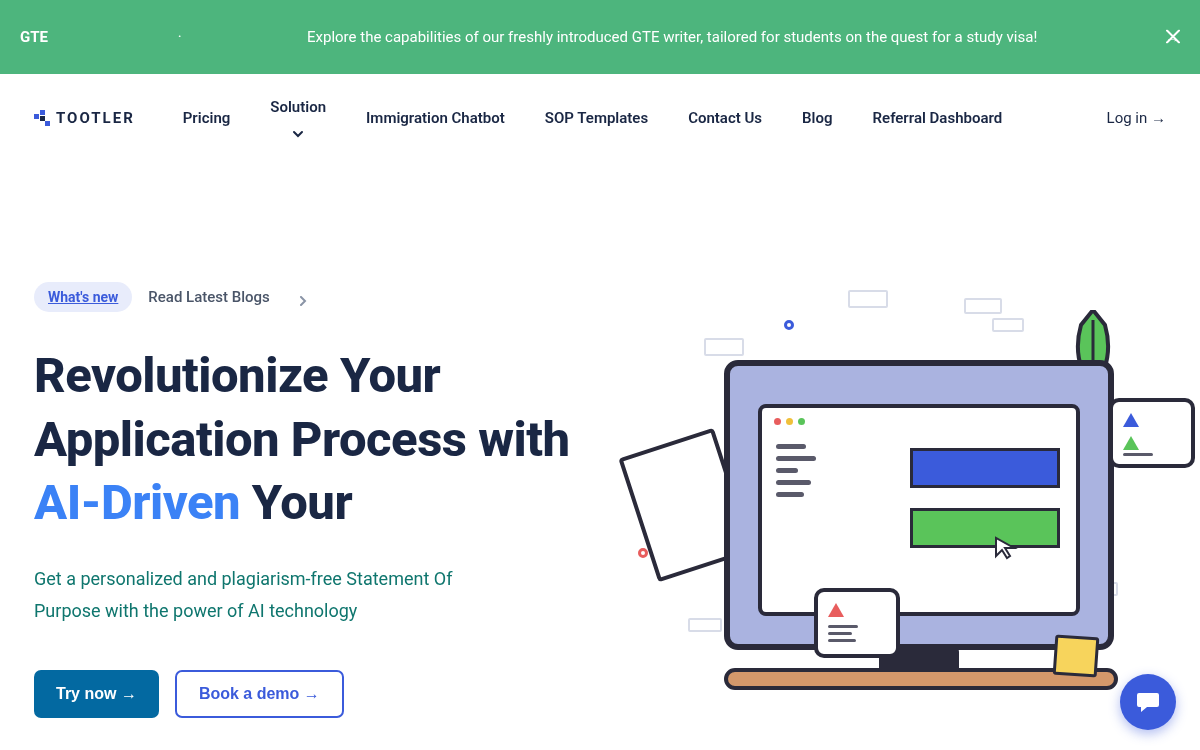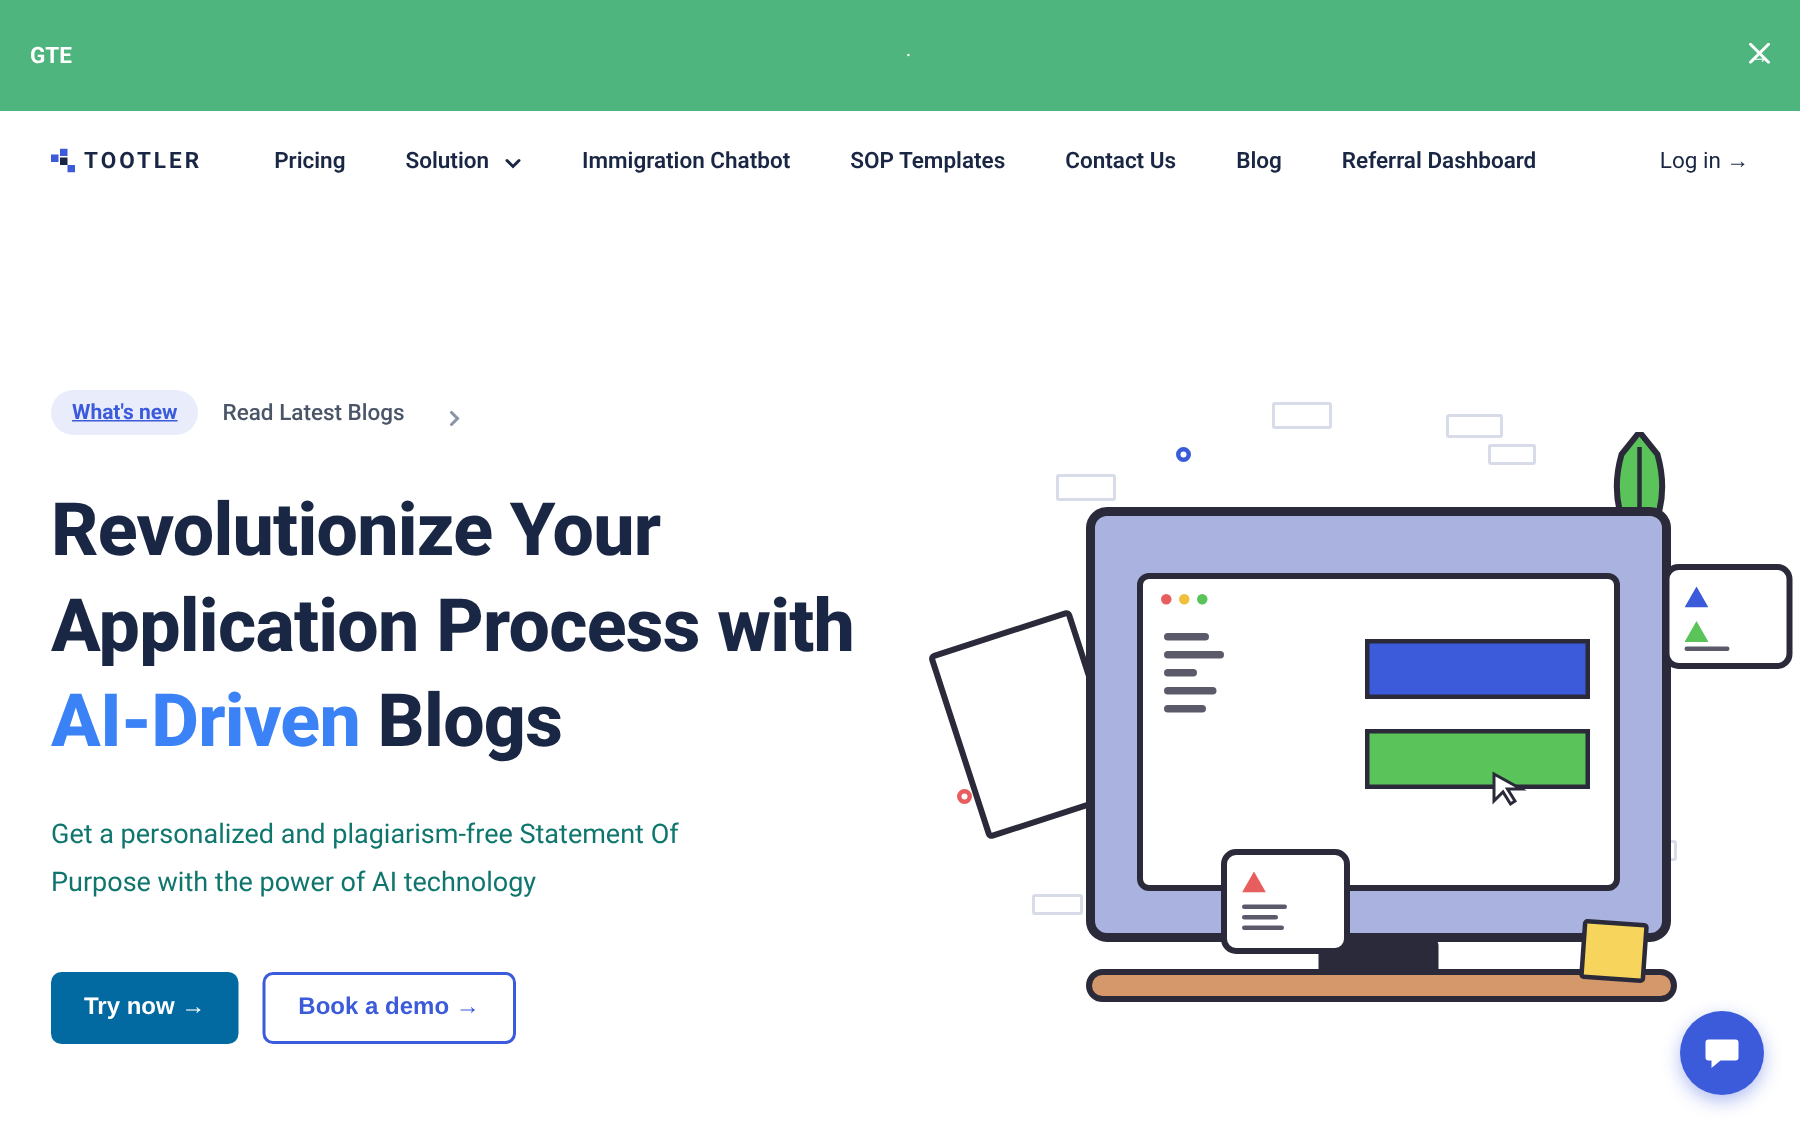--- a/index.html
+++ b/index.html
@@ -9,21 +9,21 @@
 .banner-badge { font-weight: 700; margin-right: 8px; }
 .banner-text { font-weight: 400; }
 .banner-arrow { margin-left: 6px; font-weight: 600; }
 .banner-close { position: absolute; right: 20px; top: 50%; transform: translateY(-50%); cursor: pointer; font-size: 18px; color: #fff; }
 
 .nav { display: flex; align-items: center; padding: 24px 34px; gap: 0; }
 .logo { display: flex; align-items: center; gap: 6px; font-weight: 700; font-size: 15px; color: #1a2744; letter-spacing: 2px; margin-right: 48px; }
 .logo-icon { width: 16px; height: 16px; display: inline-flex; }
 .nav-items { display: flex; align-items: center; gap: 40px; flex: 1; }
 .nav-item { color: #1a2744; font-size: 15px; font-weight: 600; cursor: pointer; display: flex; align-items: center; gap: 6px; }
-.nav-item.dropdown { gap: 10px; }
+.nav-item.dropdown { gap: 10px; flex-direction: column; }
 .chevron { width: 12px; height: 12px; }
 .login { margin-left: auto; font-weight: 400; display: flex; align-items: center; gap: 4px; cursor: pointer; color: #1a2744; font-size: 15px; }
 
 .hero { display: flex; padding: 0 34px; margin-top: 120px; gap: 40px; }
 .hero-left { flex: 0 0 540px; }
 .whats-new-row { display: flex; align-items: center; gap: 16px; margin-bottom: 32px; }
 .whats-new-badge { background: #e8ecfb; color: #3b5bdb; font-weight: 700; font-size: 14px; padding: 7px 14px; border-radius: 18px; text-decoration: underline; }
 .read-blogs { color: #4a5568; font-size: 15px; font-weight: 500; display: flex; align-items: center; gap: 28px; cursor: pointer; }
 .read-blogs .chev { width: 10px; height: 10px; }
 
@@ -74,20 +74,21 @@
 
 .deco-dot { position: absolute; width: 10px; height: 10px; border-radius: 50%; border: 3px solid; }
 .dd1{left:170px;top:30px;border-color:#3b5bdb;} .dd2{left:24px;bottom:152px;border-color:#e85d5d;}
 </style>
 </head>
 <body>
 
 <div class="banner">
   <span class="banner-badge">GTE</span>
   <span>·&nbsp;</span>
+  <span class="banner-text">Explore the capabilities of our freshly introduced GTE writer, tailored for students on the quest for a study visa!</span>
   <span class="banner-arrow">→</span>
   <span class="banner-close">
     <svg width="14" height="14" viewBox="0 0 14 14">
         <path d="M1 1 L13 13 M13 1 L1 13" stroke="#fff" stroke-width="2" stroke-linecap="round"></path>
       </svg>
   </span>
 </div>
 
 <nav class="nav">
   <div class="logo">
@@ -127,21 +128,21 @@
       <span class="read-blogs">
         <span>Read Latest Blogs</span>
         <span class="chev">
           <svg viewBox="0 0 10 10">
               <path d="M3 1 L7 5 L3 9" stroke="#8a94a6" stroke-width="2" fill="none" stroke-linecap="round"></path>
             </svg>
         </span>
       </span>
     </div>
     <h1 class="headline">
-      <span>Revolutionize Your Application Process with </span><span class="highlight">AI-Driven</span><span> Blogs</span>
+      <span>Revolutionize Your Application Process with </span><span class="highlight">AI-Driven</span><span> Your</span>
     </h1>
     <p class="subhead">Get a personalized and plagiarism-free Statement Of Purpose with the power of AI technology</p>
     <div class="cta-row">
       <button class="btn btn-primary">Try now →</button>
       <button class="btn btn-outline">Book a demo →</button>
     </div>
   </div>
 
   <div class="hero-right">
     <div class="illus">

